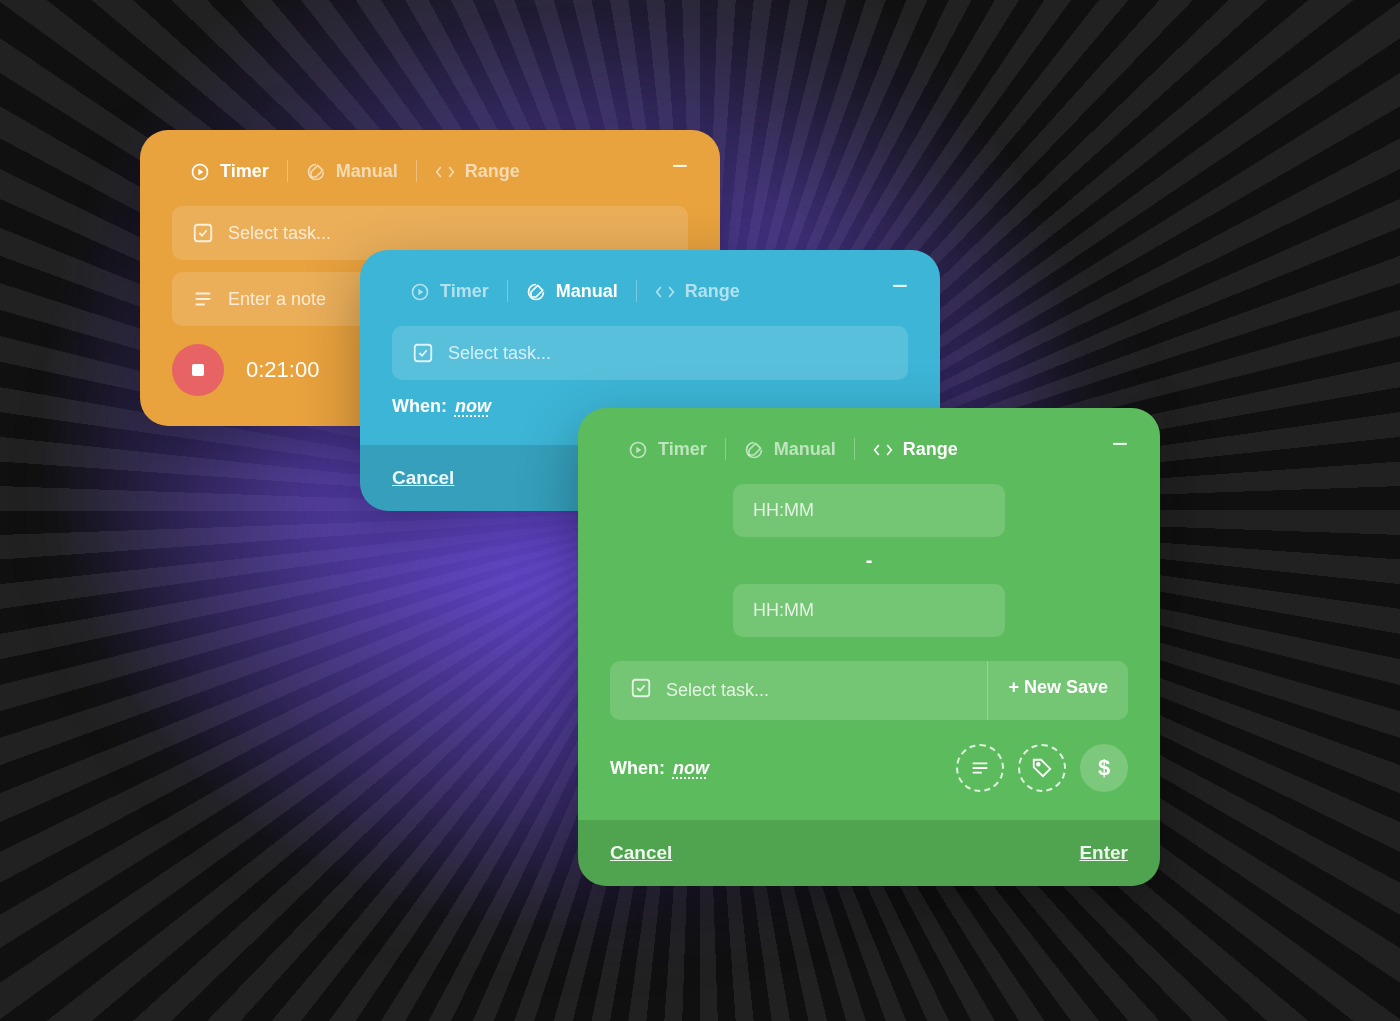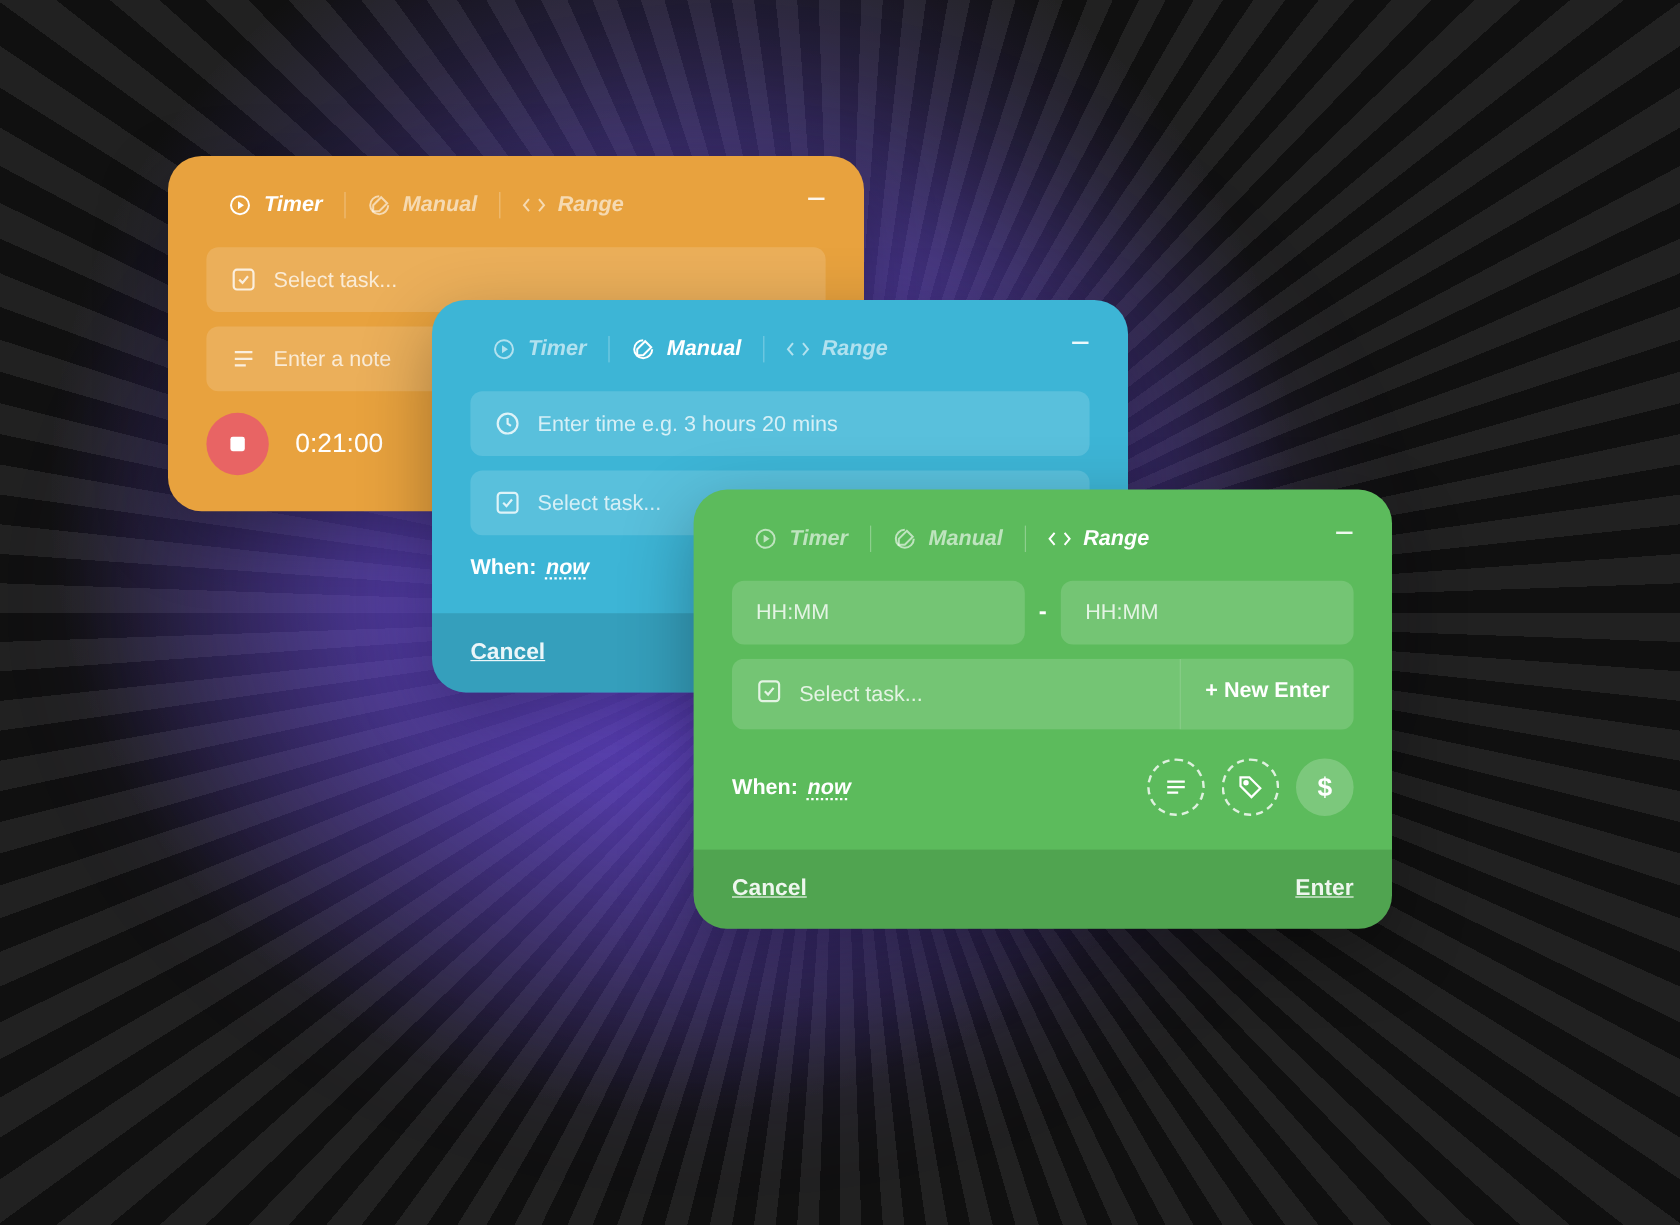--- a/index.html
+++ b/index.html
@@ -32,21 +32,21 @@
       position: absolute;
       border-radius: 28px;
       padding: 30px 32px;
       box-shadow: 0 20px 60px rgba(0,0,0,0.3);
       overflow: hidden;
     }
     .card-orange { background: #e8a23e; width: 580px; left: 140px; top: 130px; }
     .card-blue { background: #3db5d6; width: 580px; left: 360px; top: 250px; }
     .card-green { background: #5cbb5c; width: 582px; left: 578px; top: 408px; }
 
-    .card-header { display: flex; align-items: flex-start; gap: 0; margin-bottom: 24px; position: relative; font-style: italic; }
+    .card-header { display: flex; align-items: flex-end; gap: 0; margin-bottom: 24px; position: relative; }
     .minimize { position: absolute; right: 0; top: -10px; color: rgba(255,255,255,0.9); font-size: 28px; font-weight: 300; cursor: pointer; }
     .tab { display: flex; align-items: center; gap: 10px; padding: 0 18px; color: rgba(255,255,255,0.6); font-size: 18px; font-weight: 600; cursor: pointer; }
     .tab.active { color: #fff; }
     .tab .ico { width: 20px; height: 20px; display: flex; align-items: center; justify-content: center; }
     .divider { width: 1px; height: 22px; background: rgba(255,255,255,0.3); }
 
     .field {
       display: flex;
       align-items: center;
       gap: 14px;
@@ -87,21 +87,21 @@
       padding: 22px 32px;
       background: rgba(0,0,0,0.12);
       display: flex;
       justify-content: space-between;
       align-items: center;
       font-size: 19px;
       font-weight: 600;
     }
     .footer span { color: rgba(255,255,255,0.9); cursor: pointer; text-decoration: underline; }
 
-    .range-row { display: flex; align-items: center; gap: 12px; margin-bottom: 12px; }
+    .range-row { display: flex; align-items: center; gap: 12px; margin-bottom: 24px; flex-direction: column; }
     .range-input {
       flex: 1;
       background: rgba(255,255,255,0.15);
       border-radius: 10px;
       padding: 16px 20px;
     }
     .range-input input {
       background: transparent; border: none; outline: none;
       color: rgba(255,255,255,0.85); font-size: 18px; width: 100%;
       font-family: inherit;
@@ -237,29 +237,20 @@
       <span class="ico">
         <svg viewBox="0 0 24 24" width="20" height="20">
             <path d="M7 6l-5 6 5 6M17 6l5 6-5 6"></path>
           </svg>
       </span>
       <span>Range</span>
     </div>
     <div class="minimize">−</div>
   </div>
 
-  <div class="field">
-    <span class="fico">
-      <svg viewBox="0 0 24 24" width="22" height="22">
-          <circle cx="12" cy="12" r="9"></circle>
-          <path d="M12 7v5l3 2"></path>
-        </svg>
-    </span>
-    <input placeholder="Enter time e.g. 3 hours 20 mins" style="">
-  </div>
 
   <div class="field">
     <span class="fico">
       <svg viewBox="0 0 24 24" width="22" height="22">
           <rect x="3" y="3" width="18" height="18" rx="3"></rect>
           <path d="M8 12l3 3 5-6"></path>
         </svg>
     </span>
     <input placeholder="Select task..." style="">
   </div>
@@ -321,21 +312,21 @@
   <div class="task-row">
     <div class="task-select">
       <span class="fico">
         <svg viewBox="0 0 24 24" width="22" height="22">
             <rect x="3" y="3" width="18" height="18" rx="3"></rect>
             <path d="M8 12l3 3 5-6"></path>
           </svg>
       </span>
       <span>Select task...</span>
     </div>
-    <div class="new-task-btn">+ New Enter</div>
+    <div class="new-task-btn">+ New Save</div>
   </div>
 
   <div class="when-actions">
     <div class="when-row" style="margin-top:0">
       <span>When:</span>
       <span class="when-val">now</span>
     </div>
     <div class="action-btns">
       <div class="circ-btn">
         <svg viewBox="0 0 24 24" width="22" height="22">

